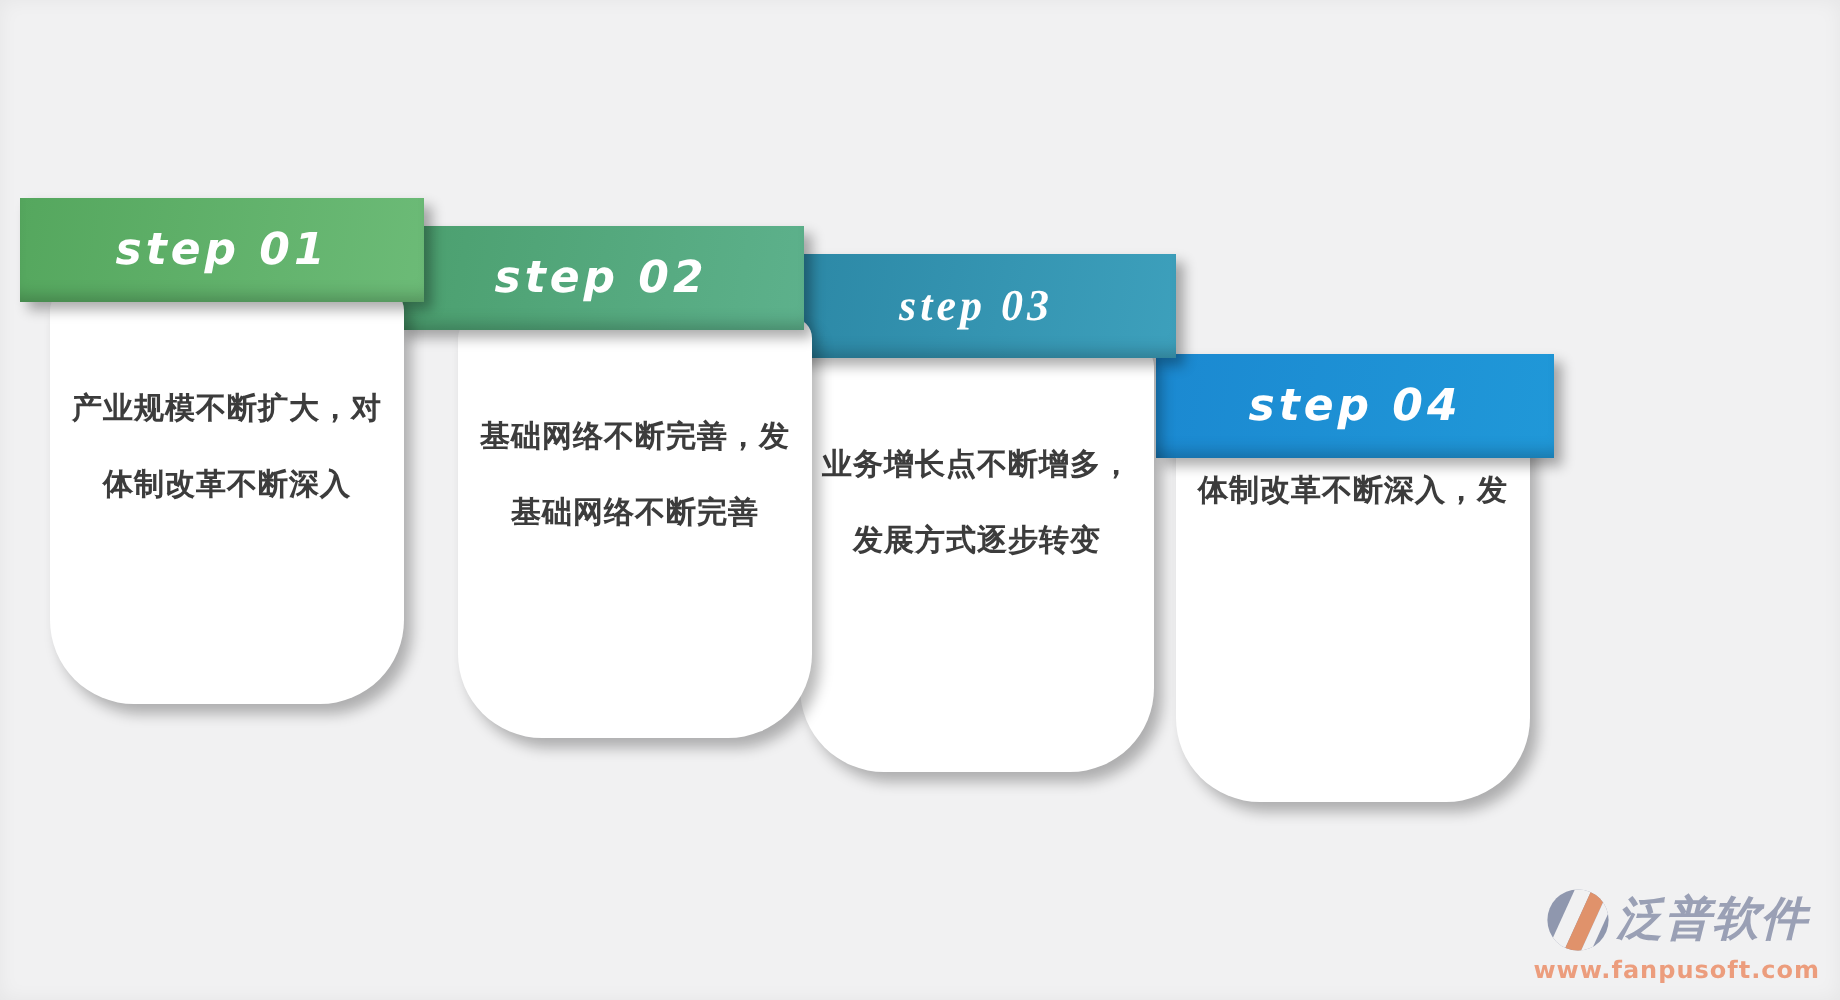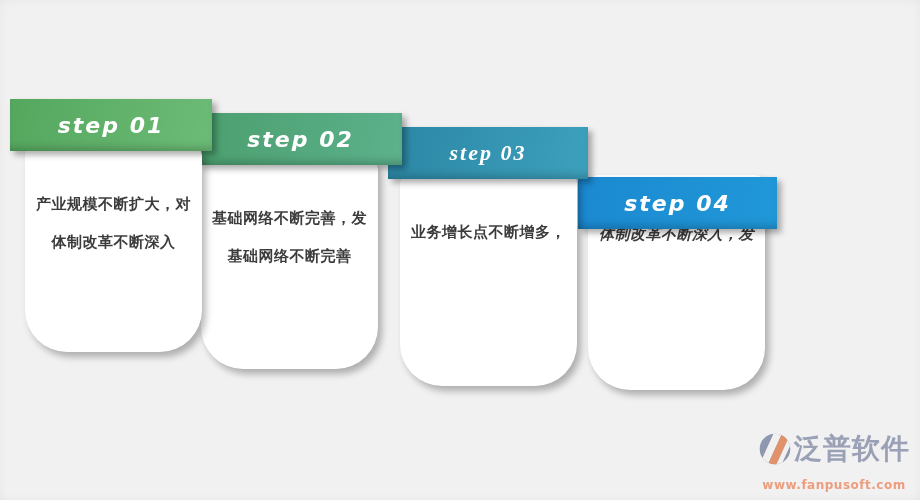--- a/index.html
+++ b/index.html
@@ -29,36 +29,36 @@
     margin:0;text-align:center;
     font-size:15px;font-weight:bold;color:#3c3c3c;
     line-height:38px;letter-spacing:0.5px;
   }
 
   
   .banner-1{left:10px;top:99px;width:202px;z-index:9;font-style:italic;}
   .card-1{left:25px;top:145px;height:207px;z-index:8;}
   
   .banner-2{left:199px;top:113px;width:203px;z-index:7;}
-  .card-2{left:201px;top:159px;height:210px;z-index:6;}
+  .card-2{left:229px;top:159px;height:210px;z-index:6;}
   
   .banner-3{left:388px;top:127px;width:200px;z-index:5;}
   .card-3{left:400px;top:173px;height:213px;z-index:4;}
   
   .banner-4{left:578px;top:141px;width:199px;z-index:3;}
-  .card-4{left:588px;top:175px;height:215px;z-index:2;font-style:italic;}
+  .card-4{left:588px;top:186px;height:215px;z-index:2;}
 
   .logo{
     position:absolute;right:10px;bottom:8px;
     display:flex;flex-direction:column;align-items:center;
     z-index:10;
   }
   .logo-row{display:flex;align-items:center;gap:2px;}
-  .logo-name{font-size:28px;font-weight:bold;letter-spacing:1px;line-height:1;}
-  .logo-url{font-size:12px;font-weight:bold;letter-spacing:0.5px;margin-top:12px;}
+  .logo-name{font-size:23px;font-weight:bold;letter-spacing:1px;line-height:1;font-style:italic;}
+  .logo-url{font-size:12px;font-weight:bold;letter-spacing:0.5px;margin-top:1px;}
   .logo-icon{width:34px;height:34px;flex:0 0 auto;}
 </style>
 </head>
 <body style="background: rgb(241, 241, 242);">
 
 <div class="stage">
 
   <div class="banner banner-1" style="background: linear-gradient(100deg, rgb(85, 167, 94), rgb(108, 187, 119));">
     <span>step 01</span>
   </div>
@@ -73,20 +73,21 @@
   <div class="card card-2">
     <p>基础网络不断完善，发</p>
     <p>基础网络不断完善</p>
   </div>
 
   <div class="banner banner-3" style="background: linear-gradient(100deg, rgb(43, 135, 165), rgb(61, 160, 188)); font-family: Liberation Serif, serif;">
     <span>step 03</span>
   </div>
   <div class="card card-3">
     <p>业务增长点不断增多，</p>
+    <p>发展方式逐步转变</p>
   </div>
 
   <div class="banner banner-4" style="background: linear-gradient(100deg, rgb(27, 137, 209), rgb(32, 152, 216)); margin-top: 36px;">
     <span>step 04</span>
   </div>
   <div class="card card-4">
     <p>体制改革不断深入，发</p>
   </div>
 
   <div class="logo">

